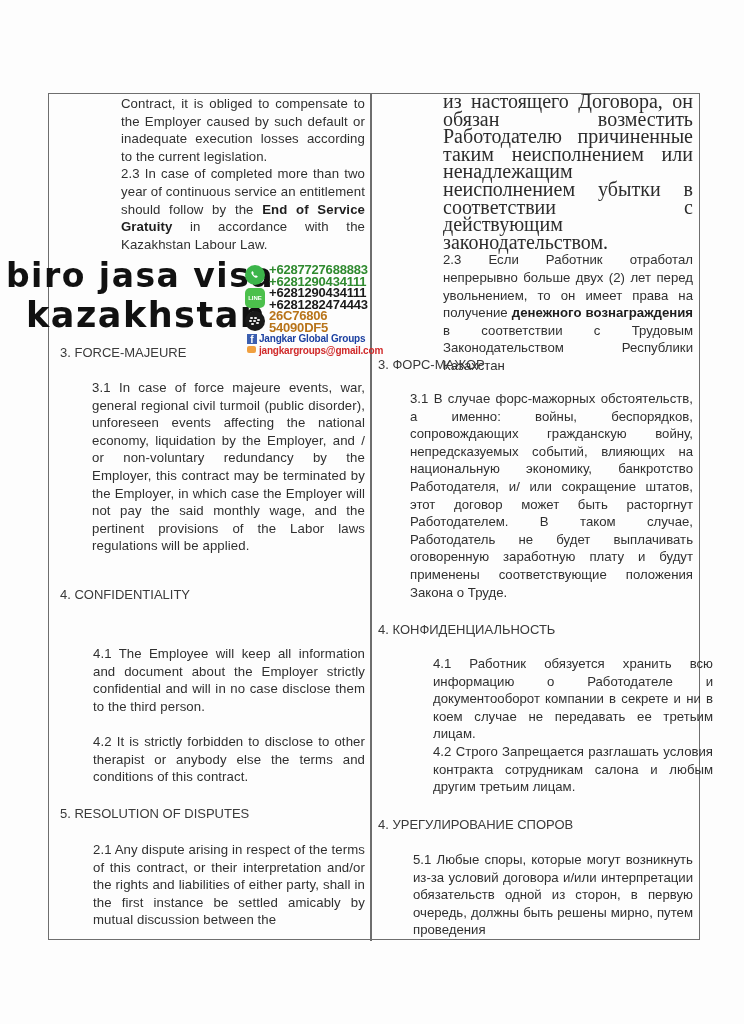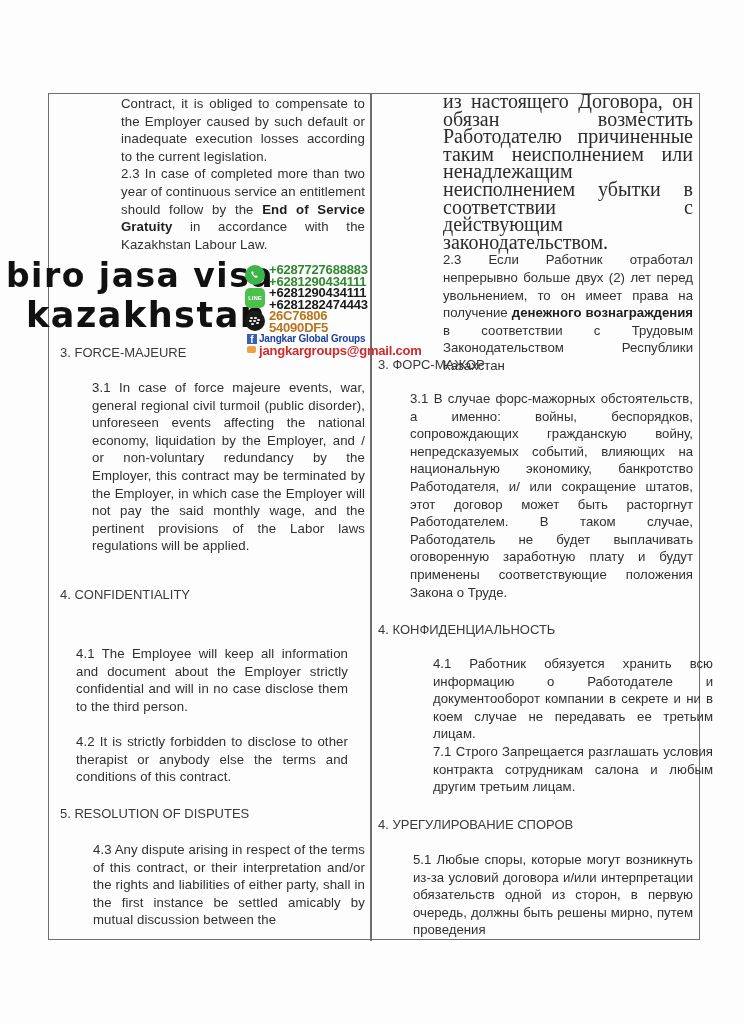--- a/index.html
+++ b/index.html
@@ -44,44 +44,44 @@
     <p>Contract, it is obliged to compensate to the Employer caused by such default or inadequate execution losses according to the current legislation.</p>
     <p><span>2.3 In case of completed more than two year of continuous service an entitlement should follow by the </span><b>End of Service Gratuity</b><span> in accordance with the Kazakhstan Labour Law.</span></p>
   </div>
 
   <div class="heading" style="left:60px; top:345px;">3. FORCE-MAJEURE</div>
 
   <div class="txt en" style="left:92px; top:379px; width:273px;">3.1 In case of force majeure events, war, general regional civil turmoil (public disorder), unforeseen events affecting the national economy, liquidation by the Employer, and / or non-voluntary redundancy by the Employer, this contract may be terminated by the Employer, in which case the Employer will not pay the said monthly wage, and the pertinent provisions of the Labor laws regulations will be applied.</div>
 
   <div class="heading" style="left:60px; top:587px;">4. CONFIDENTIALITY</div>
 
-  <div class="txt en" style="left:76px; top:645px; width:272px;">
+  <div class="txt en" style="left:93px; top:645px; width:272px;">
     <p>4.1 The Employee will keep all information and document about the Employer strictly confidential and will in no case disclose them to the third person.</p>
     <div class="spacer"></div>
     <p>4.2 It is strictly forbidden to disclose to other therapist or anybody else the terms and conditions of this contract.</p>
   </div>
 
   <div class="heading" style="left:60px; top:806px;">5. RESOLUTION OF DISPUTES</div>
 
-  <div class="txt en" style="left:93px; top:841px; width:272px;">4.3 Any dispute arising in respect of the terms of this contract, or their interpretation and/or the rights and liabilities of either party, shall in the first instance be settled amicably by mutual discussion between the</div>
+  <div class="txt en" style="left:93px; top:841px; width:272px;">2.1 Any dispute arising in respect of the terms of this contract, or their interpretation and/or the rights and liabilities of either party, shall in the first instance be settled amicably by mutual discussion between the</div>
 
   <div class="txt" style="left:443px; top:93px; width:250px;">
     <p class="ru-serif">из настоящего Договора, он обязан возместить Работодателю причиненные таким неисполнением или ненадлежащим неисполнением убытки в соответствии с действующим законодательством.</p>
     <p class="ru"><span>2.3 Если Работник отработал непрерывно больше двух (2) лет перед увольнением, то он имеет права на получение </span><b>денежного вознаграждения</b><span> в соответствии с Трудовым Законодательством Республики Казахстан</span></p>
   </div>
 
   <div class="heading" style="left:378px; top:357px;">3. ФОРС-МАЖОР</div>
 
   <div class="txt ru" style="left:410px; top:390px; width:283px;">3.1 В случае форс-мажорных обстоятельств, а именно: войны, беспорядков, сопровождающих гражданскую войну, непредсказуемых событий, влияющих на национальную экономику, банкротство Работодателя, и/ или сокращение штатов, этот договор может быть расторгнут Работодателем. В таком случае, Работодатель не будет выплачивать оговоренную заработную плату и будут применены соответствующие положения Закона о Труде.</div>
 
   <div class="heading" style="left:378px; top:622px;">4. КОНФИДЕНЦИАЛЬНОСТЬ</div>
 
   <div class="txt ru" style="left:413px; top:655px; width:280px;margin-left:20px;">
     <p>4.1 Работник обязуется хранить всю информацию о Работодателе и документооборот компании в секрете и ни в коем случае не передавать ее третьим лицам.</p>
-    <p>7.1 Строго Запрещается разглашать условия контракта сотрудникам салона и любым другим третьим лицам.</p>
+    <p>4.2 Строго Запрещается разглашать условия контракта сотрудникам салона и любым другим третьим лицам.</p>
   </div>
 
   <div class="heading" style="left:378px; top:817px;">4. УРЕГУЛИРОВАНИЕ СПОРОВ</div>
 
   <div class="txt ru" style="left:413px; top:851px; width:280px;">5.1 Любые споры, которые могут возникнуть из-за условий договора и/или интерпретации обязательств одной из сторон, в первую очередь, должны быть решены мирно, путем проведения</div>
 
   <div>
     <div class="wm-text" style="left:6px; top:256px; font-size:33px; letter-spacing:1.5px;">biro jasa visa</div>
     <div class="wm-text" style="left:26px; top:295px; font-size:35px; letter-spacing:1.5px;">kazakhstan</div>
 
@@ -129,19 +129,19 @@
         <div class="contact-row">
             <span class="contact-num" style="color:#b8741a;">26C76806</span>
           </div>
         <div class="contact-row">
             <span class="contact-num" style="color:#b8741a;">54090DF5</span>
           </div>
         <div class="contact-row" style="margin-left:-10px;">
             <span class="contact-num" style="color:#1b3fa0; font-size:10px;">Jangkar Global Groups</span>
           </div>
         <div class="contact-row" style="margin-left:-10px;">
-            <span class="contact-num" style="color:#d02a2a; font-size:13px;">jangkargroups@gmail.com</span>
+            <span class="contact-num" style="color:#d02a2a; font-size:10px;">jangkargroups@gmail.com</span>
           </div>
       </div>
     </div>
   </div>
 
 </div>
 
 </body></html>

